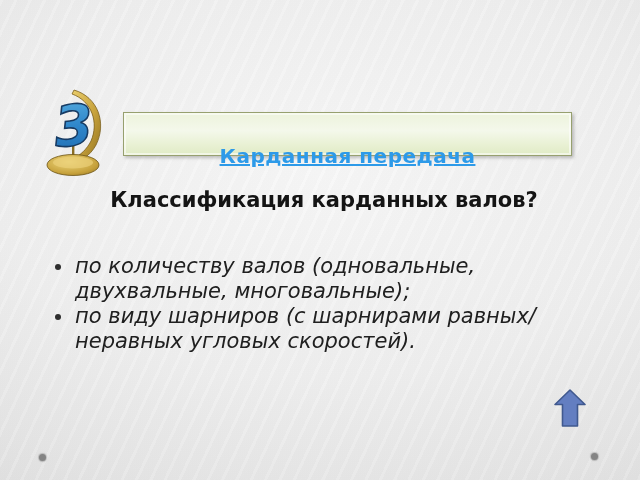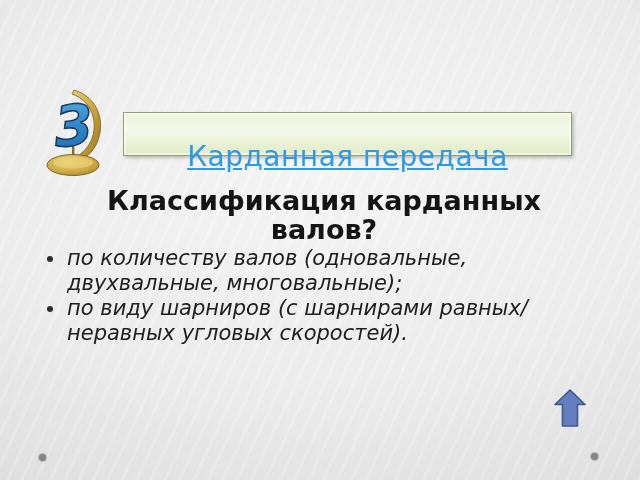--- a/index.html
+++ b/index.html
@@ -20,41 +20,41 @@
   .title-button{
     position:absolute;left:123px;top:112px;width:449px;height:44px;
     box-sizing:border-box;
     border:1px solid #97a06f;
     background:linear-gradient(180deg,#edf3dc 0%,#f4f8eb 42%,#e9f1d4 75%,#e0ebc5 100%);
     box-shadow:2px 2px 3px rgba(110,110,110,0.40), inset 0 0 0 2px rgba(255,255,255,0.55);
     display:flex;align-items:center;justify-content:center;
     cursor:pointer;
   }
   .title-link{
-    font-size:28px;font-weight:normal;
+    font-size:20px;font-weight:bold;
     color:#2d9ae8;
     text-decoration:underline;
     letter-spacing:0.5px;
     cursor:pointer;
     margin-top:44px;
   }
 
   
   .heading{
     position:absolute;left:104px;top:186px;width:440px;
     margin:0;
     text-align:center;
-    font-size:27px;line-height:29px;font-weight:bold;
+    font-size:21px;line-height:29px;font-weight:bold;
     color:#141414;
   }
 
   
   .bullets{
     position:absolute;left:45px;top:246px;width:505px;
-    margin:0;padding:0;list-style:none;
+    margin:8px;padding:0;list-style:none;
   }
   .bullets li{
     position:relative;
     padding-left:22px;
     font-style:italic;
     font-size:21px;line-height:25px;
     color:#202020;
   }
   .bullets li::before{
     content:"";

